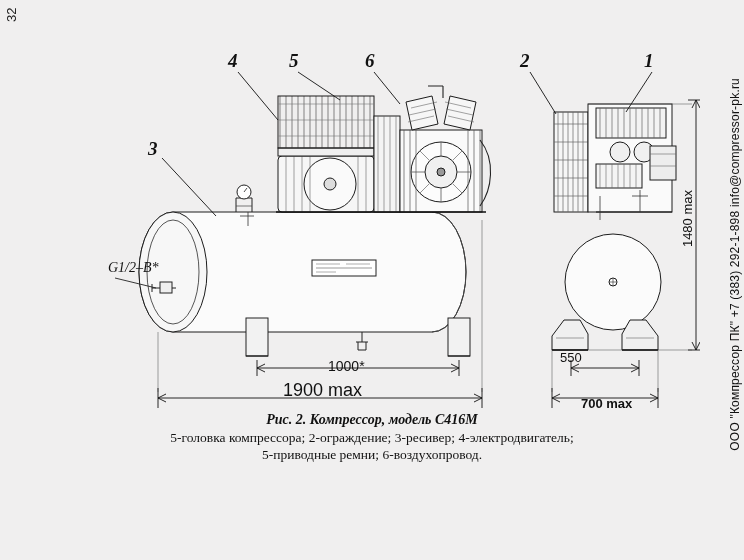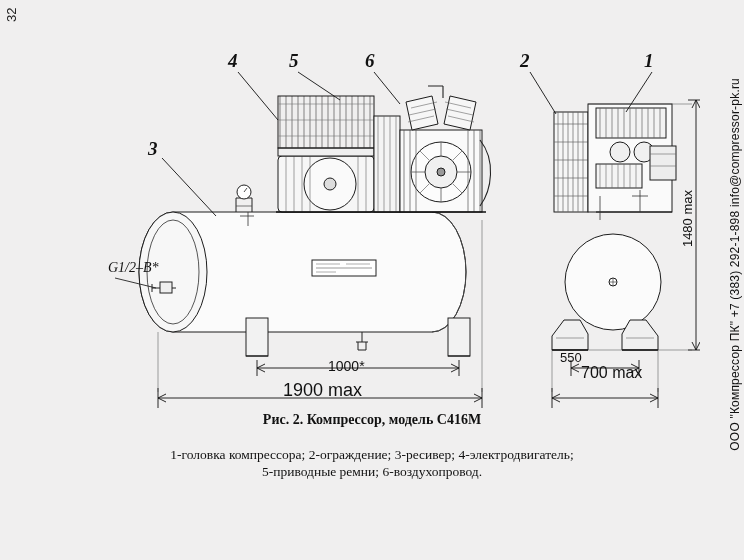--- a/index.html
+++ b/index.html
@@ -60,21 +60,21 @@
     position:absolute;
     font-family:"Liberation Serif", serif;
     font-style:italic;font-size:14px;color:#111;
   }
 
   
   .caption{
     position:absolute;left:0;top:412px;width:744px;
     text-align:center;color:#111;
   }
-  .caption .title{font-size:14px;font-weight:700;margin-bottom:19px;}
+  .caption .title{font-size:14px;font-weight:700;margin-bottom:2px;font-style:italic;}
   .caption .legend1,.caption .legend2{font-size:13.5px;line-height:1.25;}
 
   
   .watermark{
     position:absolute;right:16px;bottom:8px;
     font-family:"Liberation Sans", sans-serif;
     font-size:27px;font-weight:700;
     color:#e3e3e3;
     text-shadow:0 1px 0 #ffffff;
     letter-spacing:0.5px;
@@ -240,22 +240,22 @@
     <div class="callout" style="left:325px;top:30px;">6</div>
     <div class="callout" style="left:108px;top:118px;">3</div>
     <div class="callout" style="left:480px;top:30px;">2</div>
     <div class="callout" style="left:604px;top:30px;">1</div>
 
     <div class="thread-label" style="left:26px;top:240px;margin-left:42px;">G1/2–B*</div>
     <div class="dim" style="left:288px;top:338px;font-size:14px;">1000*</div>
     <div class="dim" style="left:243px;top:360px;font-size:18px;">1900 max</div>
     <div class="dim vert" style="left:640px;top:170px;font-size:13px;">1480 max</div>
     <div class="dim" style="left:520px;top:330px;font-size:13px;">550</div>
-    <div class="dim" style="left:541px;top:344px;font-size:16px;">700 max</div>
+    <div class="dim" style="left:541px;top:376px;font-size:13px;font-weight:bold;">700 max</div>
   </div>
 
   <div class="caption">
     <div class="title">Рис. 2. Компрессор, модель С416М</div>
-    <div class="legend1">1-головка компрессора;  2-ограждение; 3-ресивер; 4-электродвигатель;</div>
+    <div class="legend1">5-головка компрессора;  2-ограждение; 3-ресивер; 4-электродвигатель;</div>
     <div class="legend2">5-приводные ремни; 6-воздухопровод.</div>
   </div>
 
 </div>
 
 </body></html>

